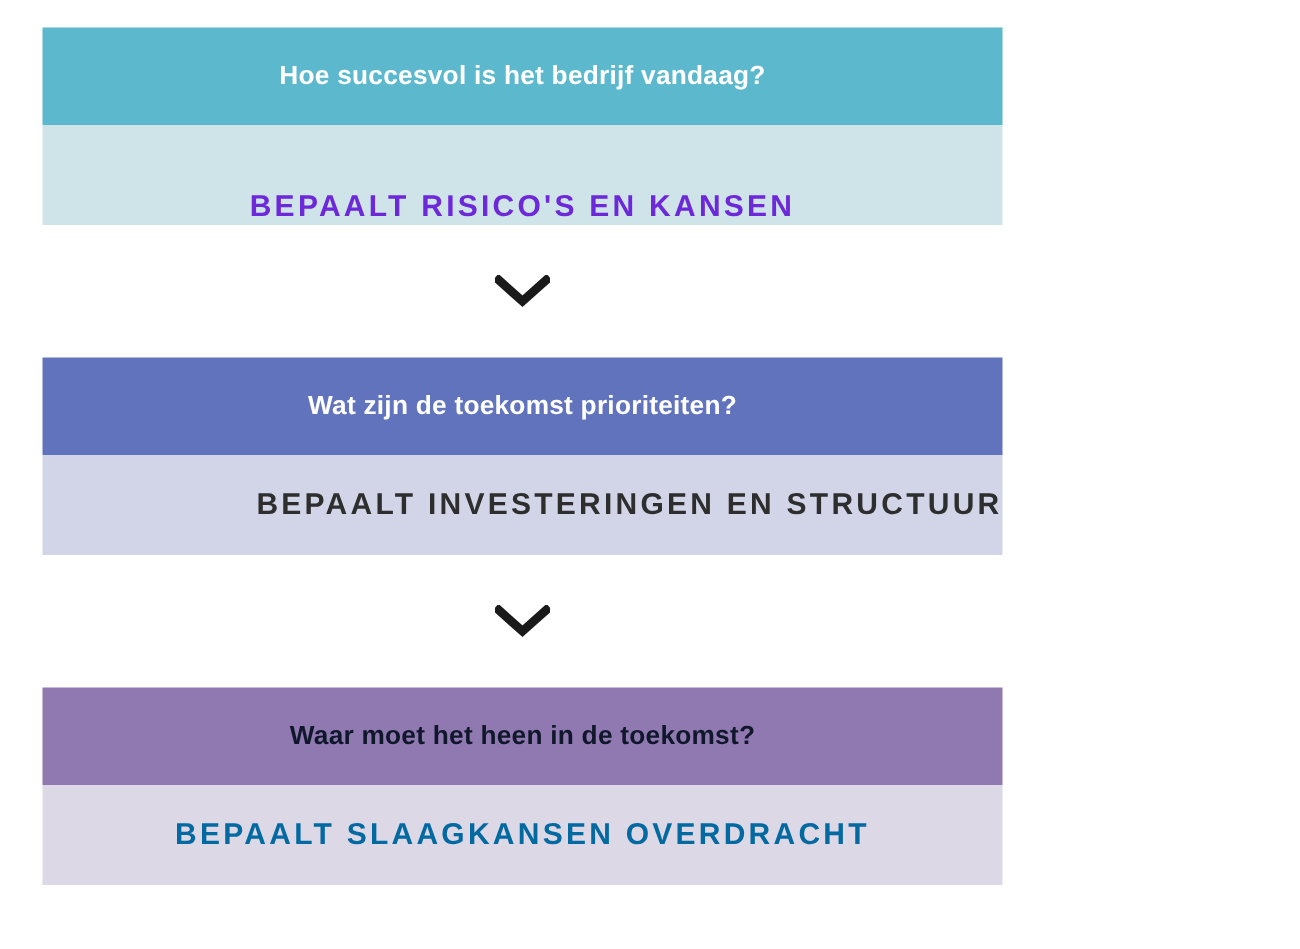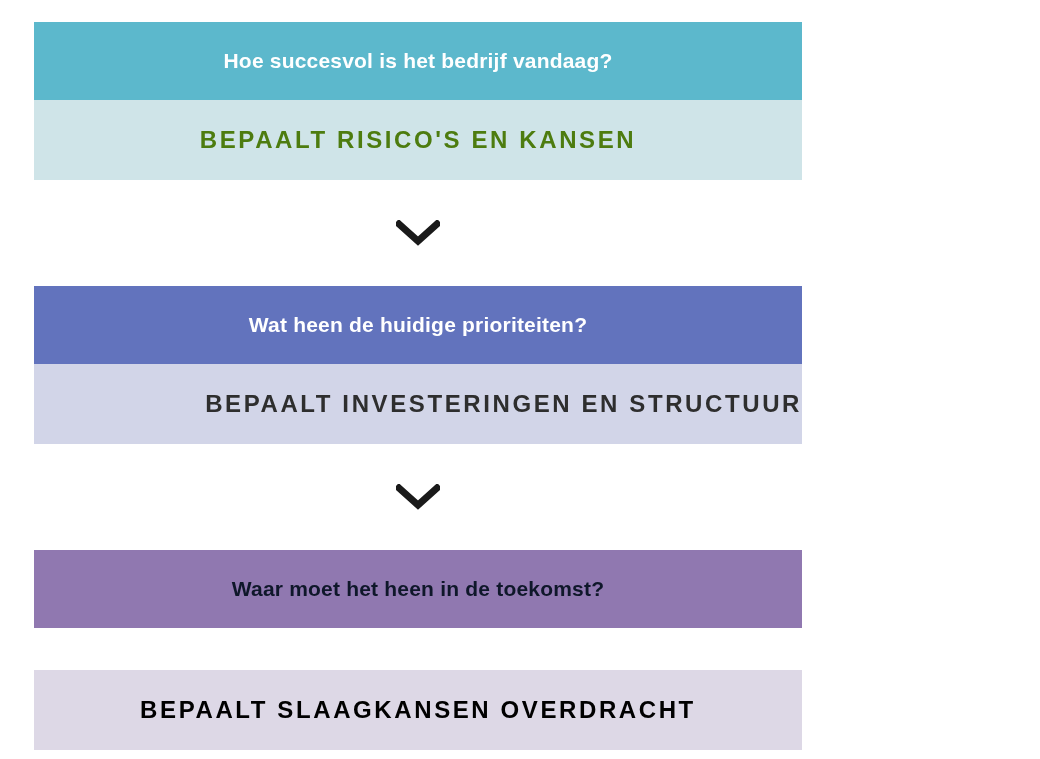--- a/index.html
+++ b/index.html
@@ -62,52 +62,52 @@
 </style>
 </head>
 <body style="background: rgb(255, 255, 255);">
 
 <div class="diagram">
 
   <div class="block">
     <div class="block-header" style="background-color: rgb(92, 184, 204); color: rgb(255, 255, 255);">
       <span>Hoe succesvol is het bedrijf vandaag?</span>
     </div>
-    <div class="block-sub" style="background-color: rgb(207, 228, 232); color: #4d7c0f;">
+    <div class="block-sub" style="background-color: rgb(207, 228, 232); color: #6d28d9; align-items: flex-end;">
       <span>BEPAALT RISICO'S EN KANSEN</span>
     </div>
   </div>
 
   <div class="connector">
     <span class="chevron-icon">
       <svg viewBox="0 0 44 26" width="44" height="26" xmlns="http://www.w3.org/2000/svg">
         <path d="M3 4 L22 21 L41 4" fill="none" stroke="#1a1a1a" stroke-width="7" stroke-linecap="square" stroke-linejoin="miter"></path>
       </svg>
     </span>
   </div>
 
   <div class="block">
     <div class="block-header" style="background-color: rgb(98, 115, 189); color: rgb(255, 255, 255);">
-      <span>Wat heen de huidige prioriteiten?</span>
+      <span>Wat zijn de toekomst prioriteiten?</span>
     </div>
     <div class="block-sub" style="background-color: rgb(210, 213, 232); color: rgb(46, 46, 46); justify-content: flex-end;">
       <span>BEPAALT INVESTERINGEN EN STRUCTUUR</span>
     </div>
   </div>
 
   <div class="connector">
     <span class="chevron-icon">
       <svg viewBox="0 0 44 26" width="44" height="26" xmlns="http://www.w3.org/2000/svg">
         <path d="M3 4 L22 21 L41 4" fill="none" stroke="#1a1a1a" stroke-width="7" stroke-linecap="square" stroke-linejoin="miter"></path>
       </svg>
     </span>
   </div>
 
   <div class="block">
     <div class="block-header" style="background-color: rgb(144, 120, 176); color: #0f172a;">
       <span>Waar moet het heen in de toekomst?</span>
     </div>
-    <div class="block-sub" style="background-color: rgb(221, 216, 230); color: #000000; margin-top: 42px;">
+    <div class="block-sub" style="background-color: rgb(221, 216, 230); color: #0369a1;">
       <span>BEPAALT SLAAGKANSEN OVERDRACHT</span>
     </div>
   </div>
 
 </div>
 
 </body></html>

